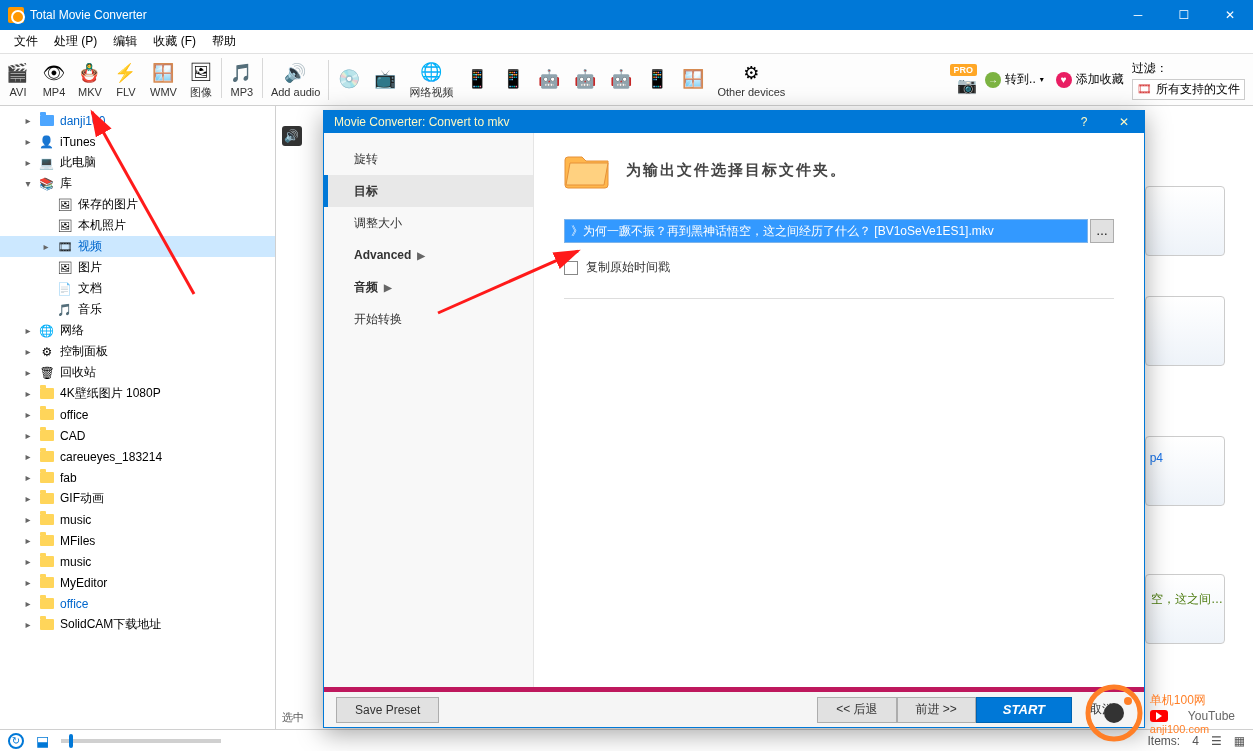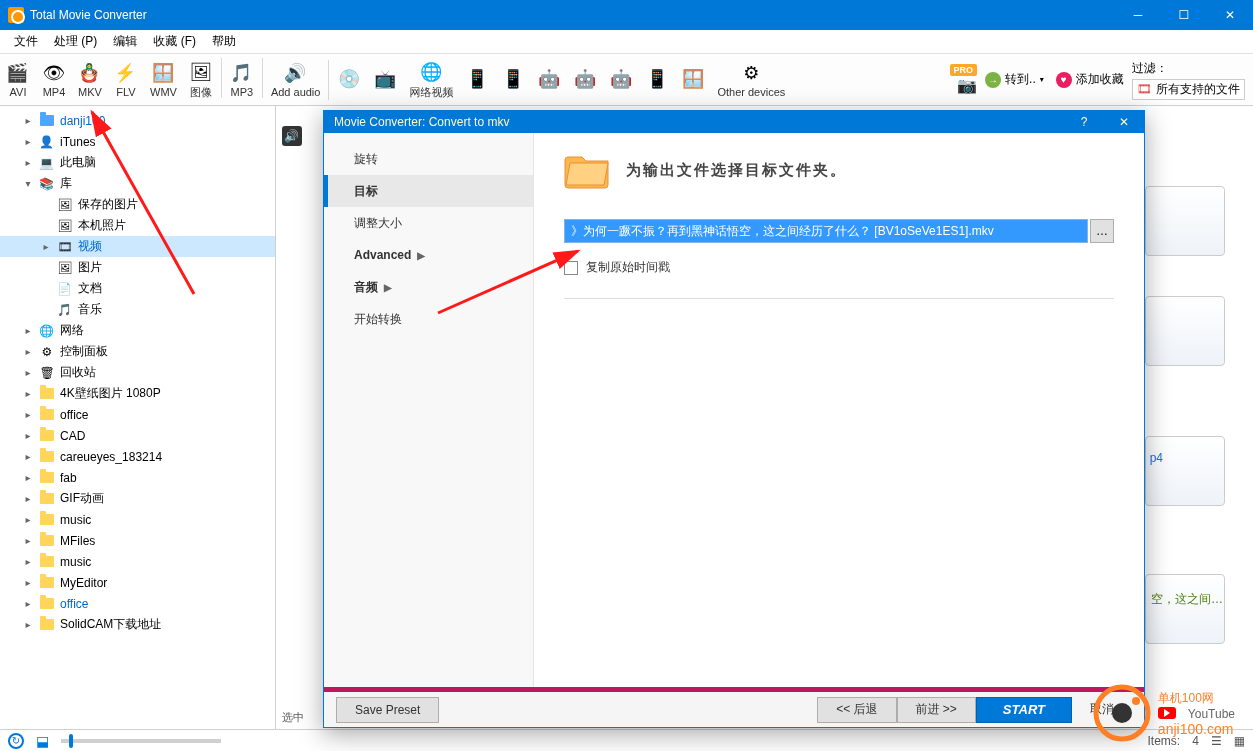--- a/index.html
+++ b/index.html
@@ -461,19 +461,19 @@
 </svg>
 
 <div class="watermark">
   <svg width="60" height="60" viewBox="0 0 60 60">
       <circle cx="30" cy="30" r="26" fill="none" stroke="#ff7f27" stroke-width="5"></circle>
       <circle cx="30" cy="30" r="10" fill="#333"></circle>
       <circle cx="44" cy="18" r="4" fill="#ff7f27"></circle>
     </svg>
   <div style="color:#ff7f27;font-size:13px">
     <div>单机100网</div>
-    <div style="display:flex;align-items:flex-start;gap:12px">
+    <div style="display:flex;align-items:center;gap:20px">
         <div class="yt-play"></div>
         <span style="color:#666">YouTube</span>
       </div>
-    <div style="color:#ff7f27;font-size:14px">anji100.com</div>
+    <div style="color:#ff7f27;font-size:11px">anji100.com</div>
   </div>
 </div>
 
 </body></html>

